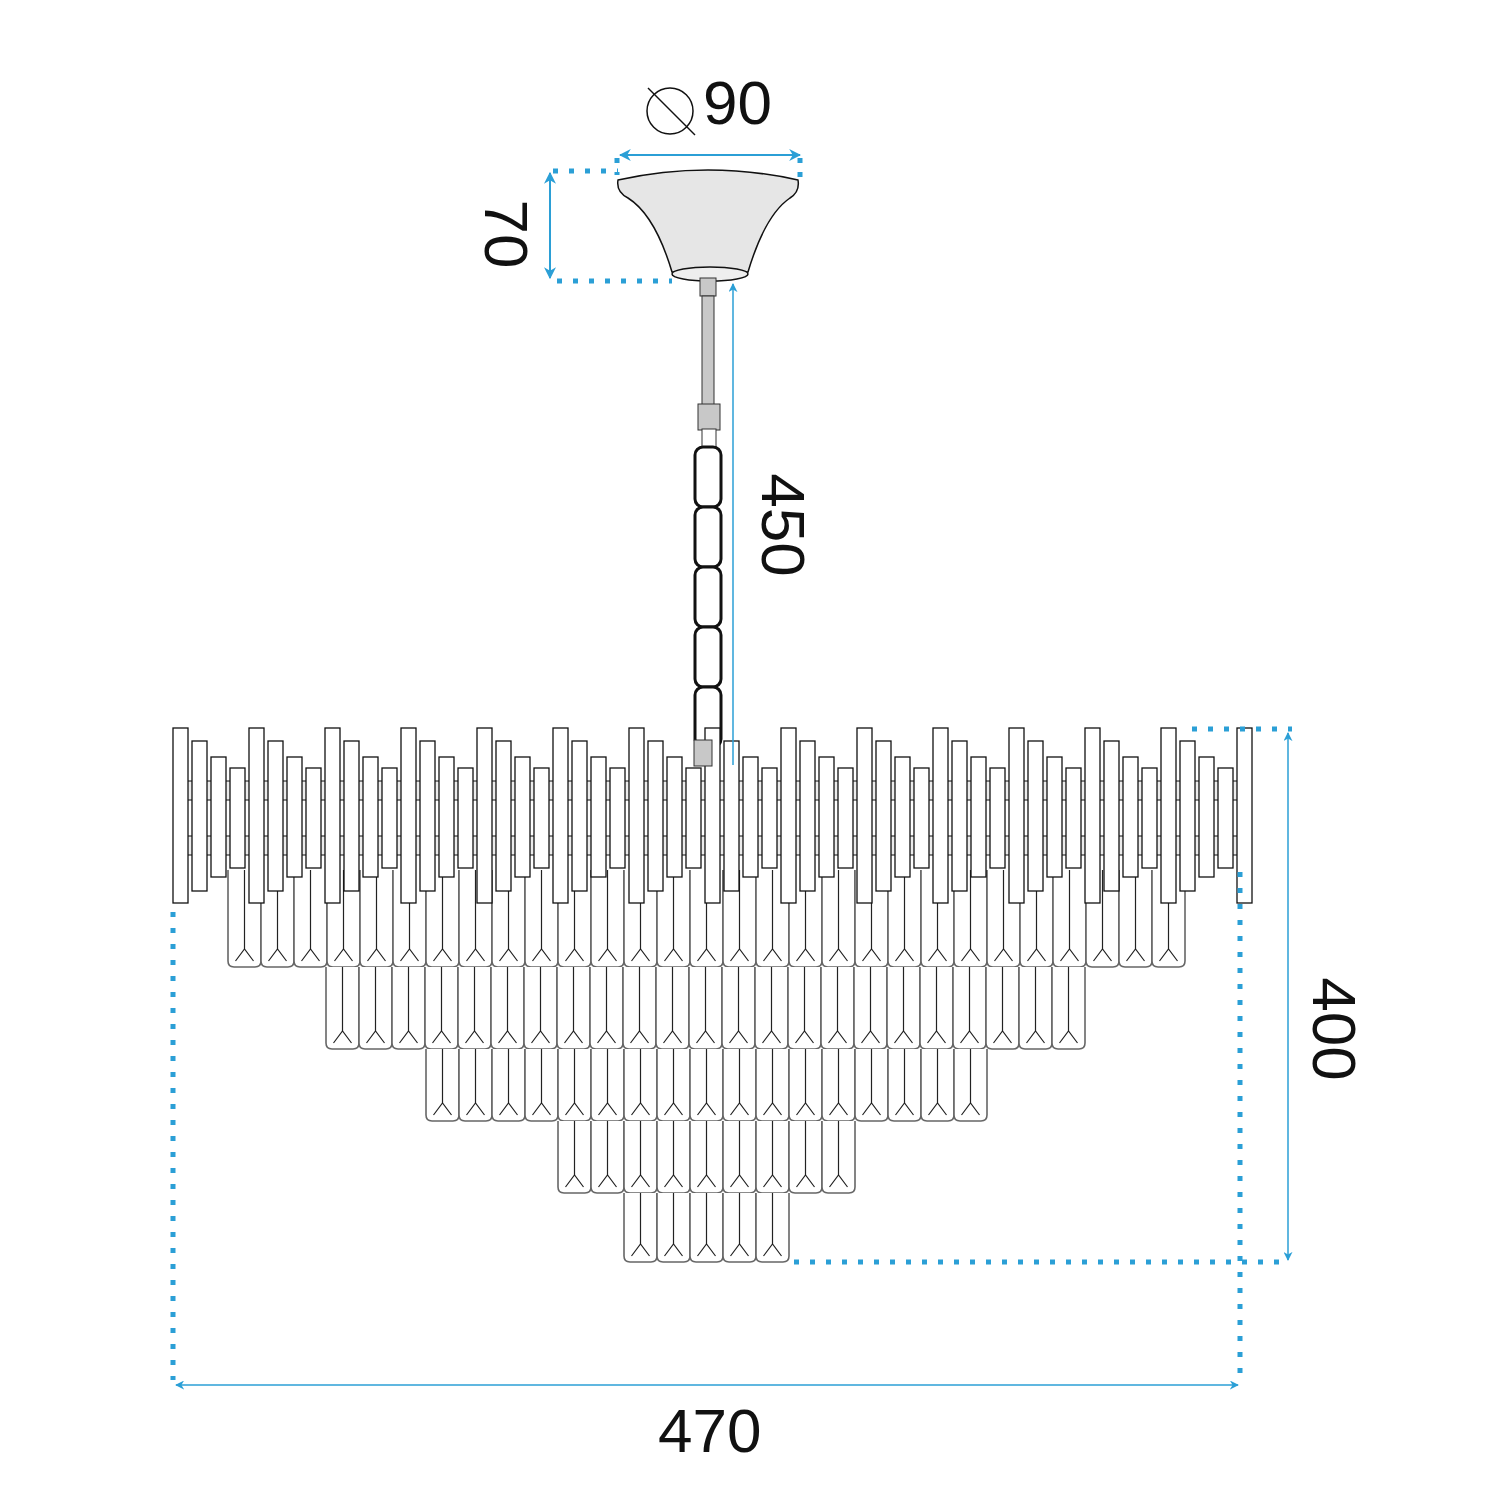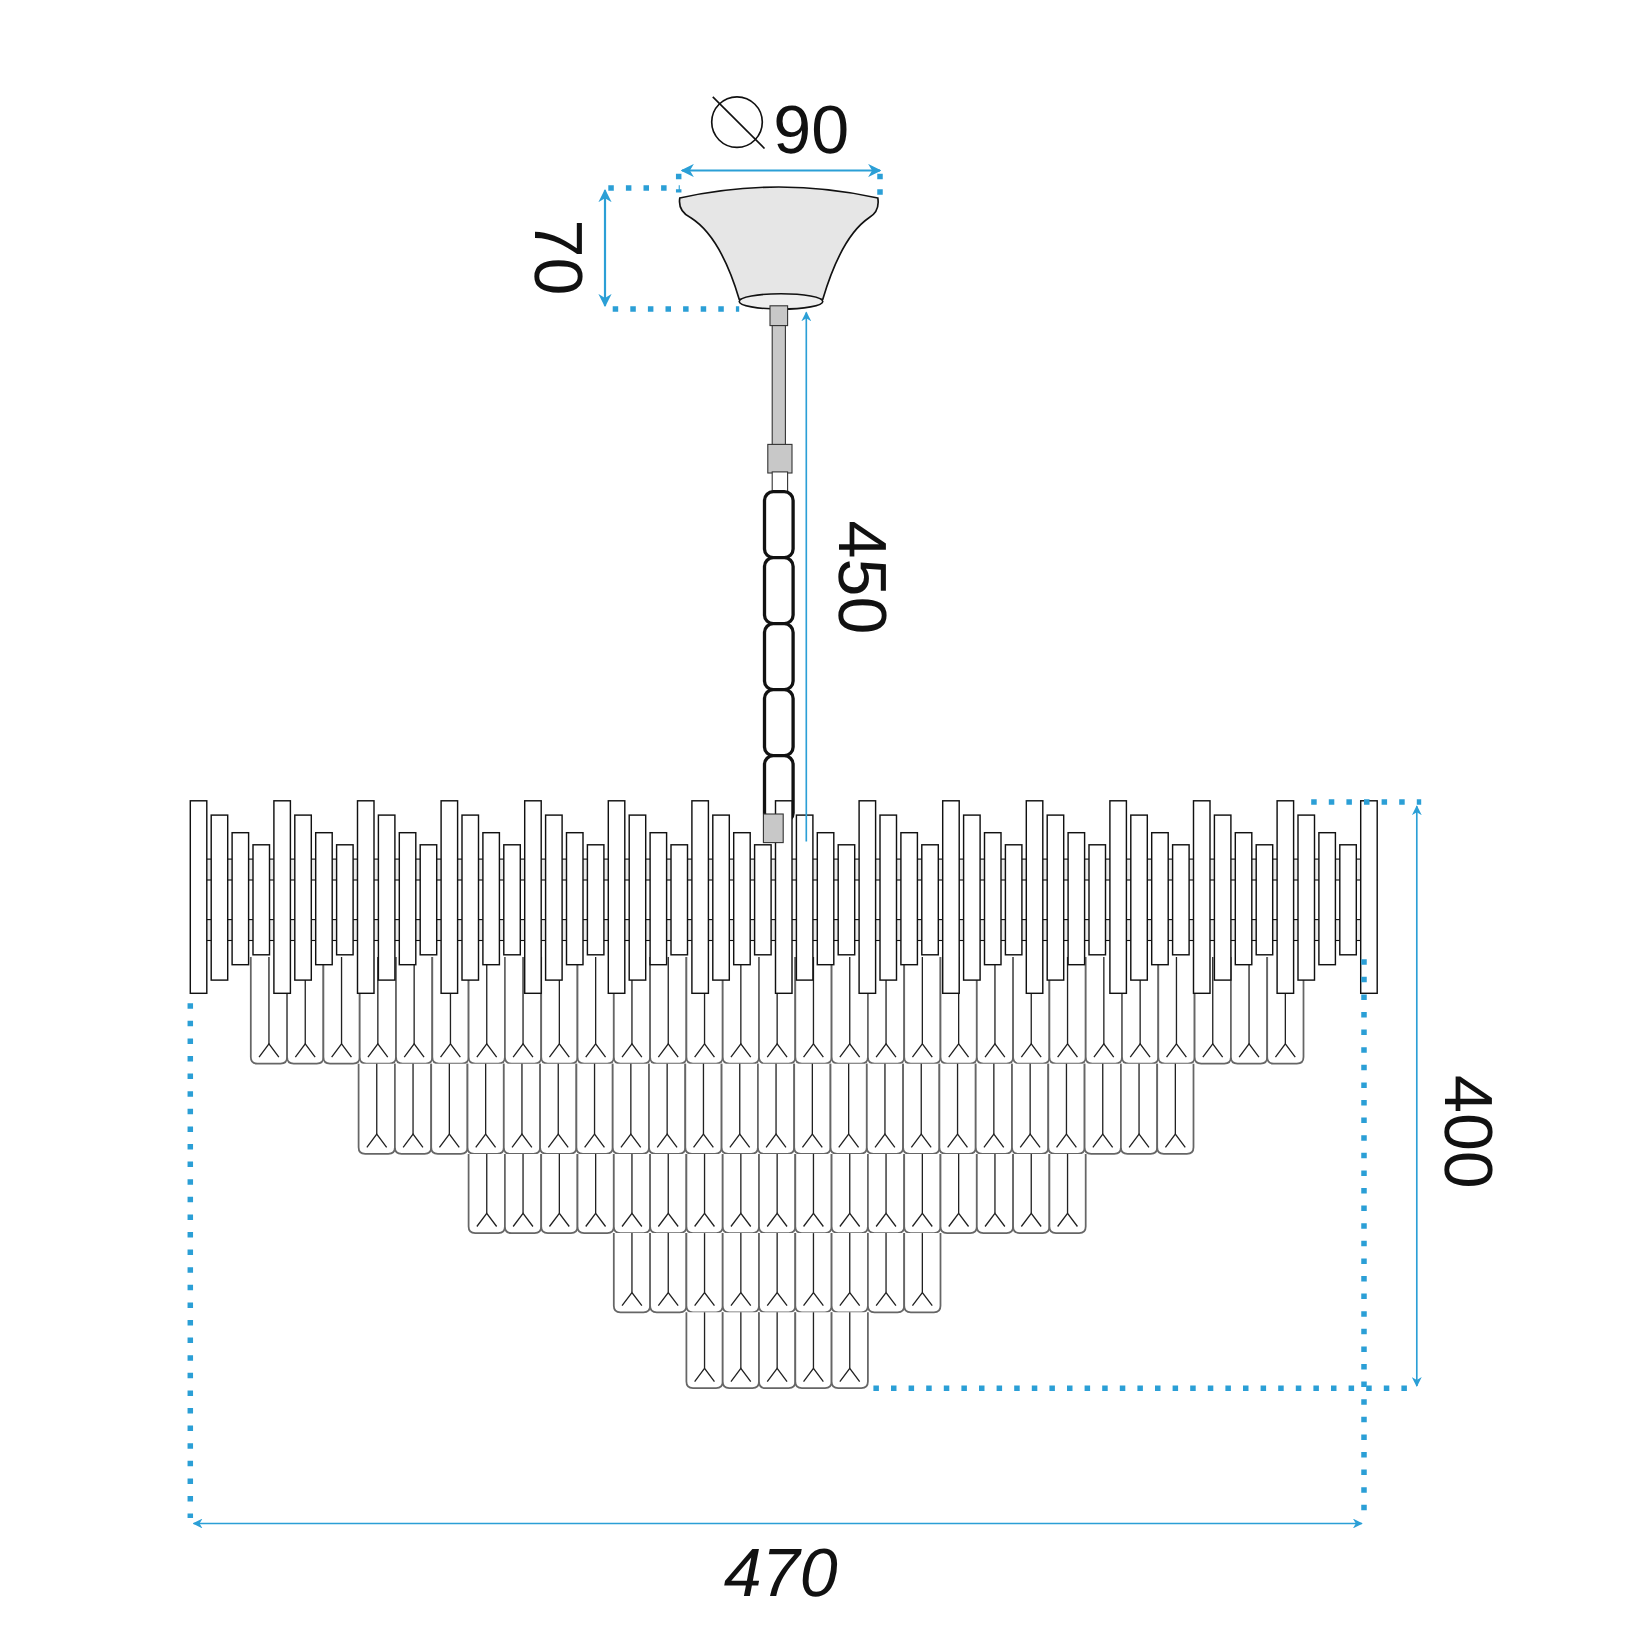--- a/index.html
+++ b/index.html
@@ -539,17 +539,17 @@
     <line x1="173" y1="912" x2="173" y2="1380" stroke-width="5" stroke-dasharray="5,11"></line>
     <line x1="1240" y1="872" x2="1240" y2="1380" stroke-width="5" stroke-dasharray="5,11"></line>
   </g>
 
   <g stroke="#111" fill="none" stroke-width="1.5">
     <circle cx="670" cy="111" r="23"></circle>
     <line x1="648" y1="88" x2="695" y2="135"></line>
   </g>
 </svg>
 
-<div class="dim-label" style="left:703px; top:88px; font-size:62px;">90</div>
+<div class="dim-label" style="left:703px; top:72px; font-size:62px;">90</div>
 <div class="dim-label rot90" style="left:472px; top:203px; font-size:62px;">70</div>
 <div class="dim-label rot90" style="left:731px; top:494px; font-size:62px;">450</div>
 <div class="dim-label rot90" style="left:1282px; top:998px; font-size:62px;">400</div>
-<div class="dim-label" style="left:658px; top:1400px; font-size:62px;font-style:italic;">470</div>
+<div class="dim-label" style="left:658px; top:1400px; font-size:62px;">470</div>
 
 </body></html>

